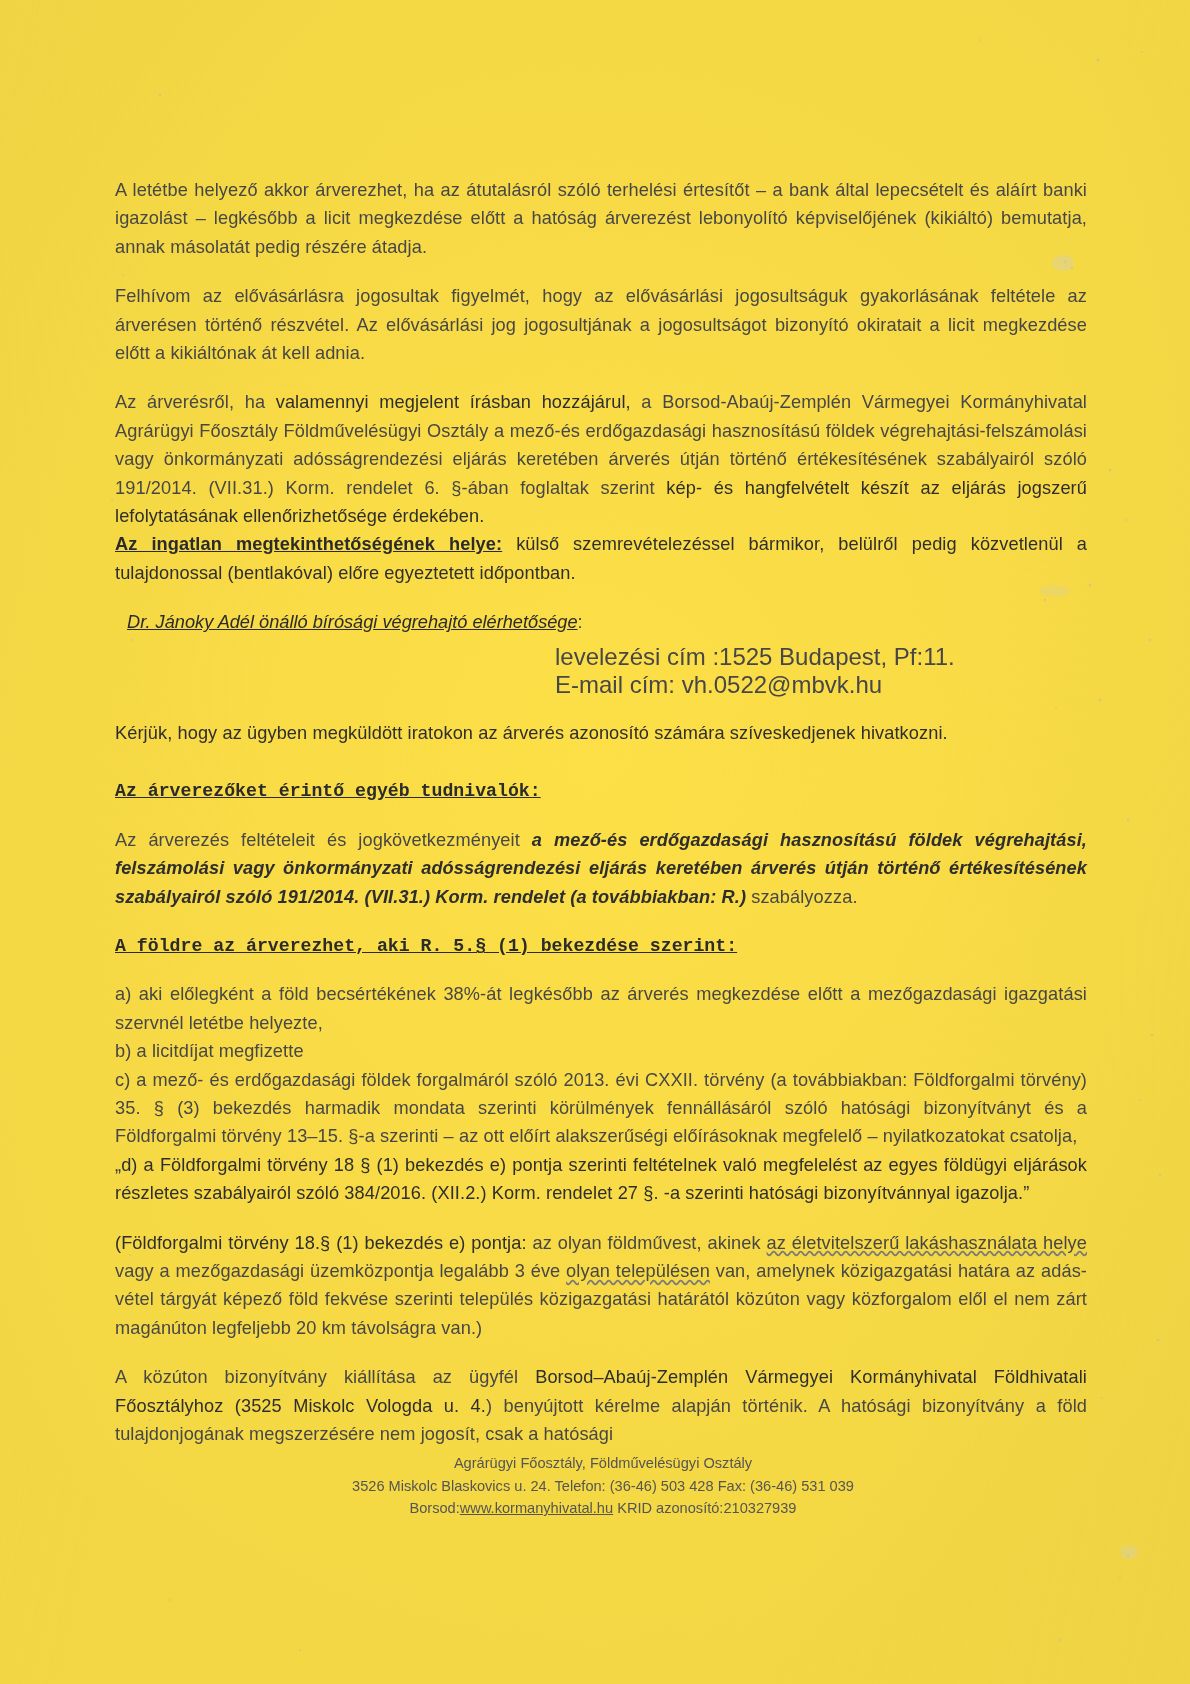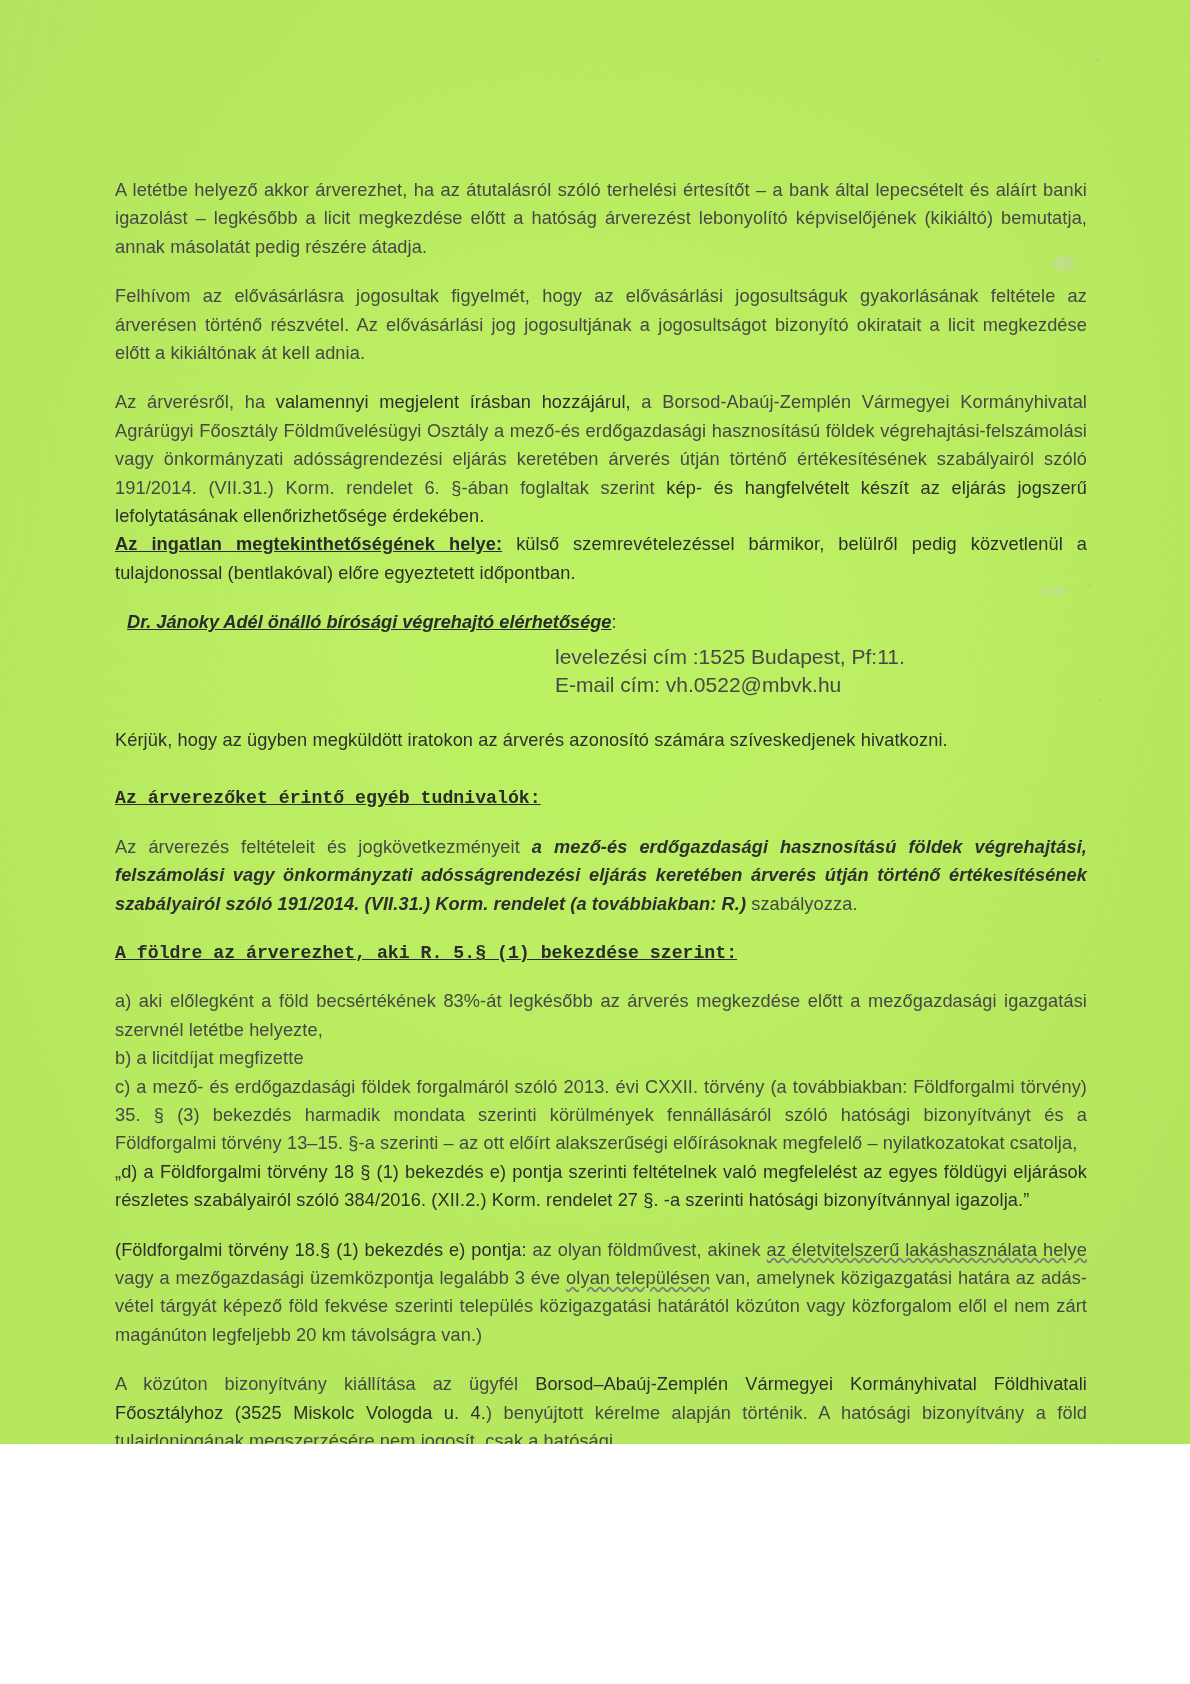--- a/index.html
+++ b/index.html
@@ -8,23 +8,23 @@
     padding: 0;
     background: #ffffff;
   }
   body {
     font-family: "Liberation Sans", sans-serif;
     color: #3a3a3a;
   }
   #page {
     position: relative;
     width: 1190px;
-    height: 1444px;
+    height: 1684px;
     margin: 0 auto;
-    background: #bef264;
+    background: #fde047;
     overflow: hidden;
   }
   
   #scan-noise {
     position: absolute;
     inset: 0;
     pointer-events: none;
     background:
       radial-gradient(ellipse 70% 55% at 50% 45%, rgba(255,255,255,0) 0%, rgba(236,236,232,0.55) 100%),
       linear-gradient(102deg, rgba(245,245,241,0.6) 0%, rgba(255,255,255,0) 28%, rgba(255,255,255,0) 72%, rgba(243,243,238,0.7) 100%);
@@ -47,36 +47,36 @@
     font-size: 18.2px;
     line-height: 28.4px;
     text-align: justify;
     text-justify: inter-word;
     letter-spacing: 0.1px;
     color: #474747;
   }
   p.nogap { margin-bottom: 0; }
   .b { font-weight: normal; color: #2e2e2e; }
   .bu { font-weight: bold; text-decoration: underline; color: #2b2b2b; }
-  .biu { font-weight: bold; font-style: italic; text-decoration: underline; color: #2b2b2b; }
+  .biu { font-weight: normal; font-style: italic; text-decoration: underline; color: #2b2b2b; }
   .bi { font-weight: bold; font-style: italic; color: #2e2e2e; }
   .heading {
     margin: 0 0 20px 0;
     font-size: 18.2px;
     line-height: 28.4px;
     font-weight: bold;
     text-decoration: underline;
     color: #2b2b2b;
     font-family: Liberation Mono, monospace;
   }
   .heading-gap-top { margin-top: 30px; }
   .contact-block {
-    margin: 0 0 26px 0;
+    margin: 0 0 19px 0;
     padding-left: 440px;
-    font-size: 21px;
+    font-size: 24px;
     line-height: 28.6px;
     color: #474747;
   }
   .contact-line { white-space: nowrap; }
   .sig-line {
     margin: 0 0 6px 0;
     font-size: 18.2px;
     line-height: 28.4px;
     color: #3d3d3d;
   }
@@ -189,21 +189,21 @@
 
     <p class="heading heading-gap-top">Az árverezőket érintő egyéb tudnivalók:</p>
 
     <p class="para">
       <span>Az árverezés feltételeit és jogkövetkezményeit </span><span class="bi">a mező-és erdőgazdasági hasznosítású földek végrehajtási, felszámolási vagy önkormányzati adósságrendezési eljárás keretében árverés útján történő értékesítésének szabályairól szóló 191/2014. (VII.31.) Korm. rendelet (a továbbiakban: R.)</span><span> szabályozza.</span>
     </p>
 
     <p class="heading">A földre az árverezhet, aki R. 5.§ (1) bekezdése szerint:</p>
 
     <p class="para nogap">
-      <span>a) aki előlegként a föld becsértékének 83%-át legkésőbb az árverés megkezdése előtt a mezőgazdasági igazgatási szervnél letétbe helyezte,</span>
+      <span>a) aki előlegként a föld becsértékének 38%-át legkésőbb az árverés megkezdése előtt a mezőgazdasági igazgatási szervnél letétbe helyezte,</span>
     </p>
 
     <p class="para nogap">
       <span>b) a licitdíjat megfizette</span>
     </p>
 
     <p class="para nogap">
       <span>c) a mező- és erdőgazdasági földek forgalmáról szóló 2013. évi CXXII. törvény (a továbbiakban: Földforgalmi törvény) 35. § (3) bekezdés harmadik mondata szerinti körülmények fennállásáról szóló hatósági bizonyítványt és a Földforgalmi törvény 13–15. §-a szerinti – az ott előírt alakszerűségi előírásoknak megfelelő – nyilatkozatokat csatolja,</span>
     </p>
 

